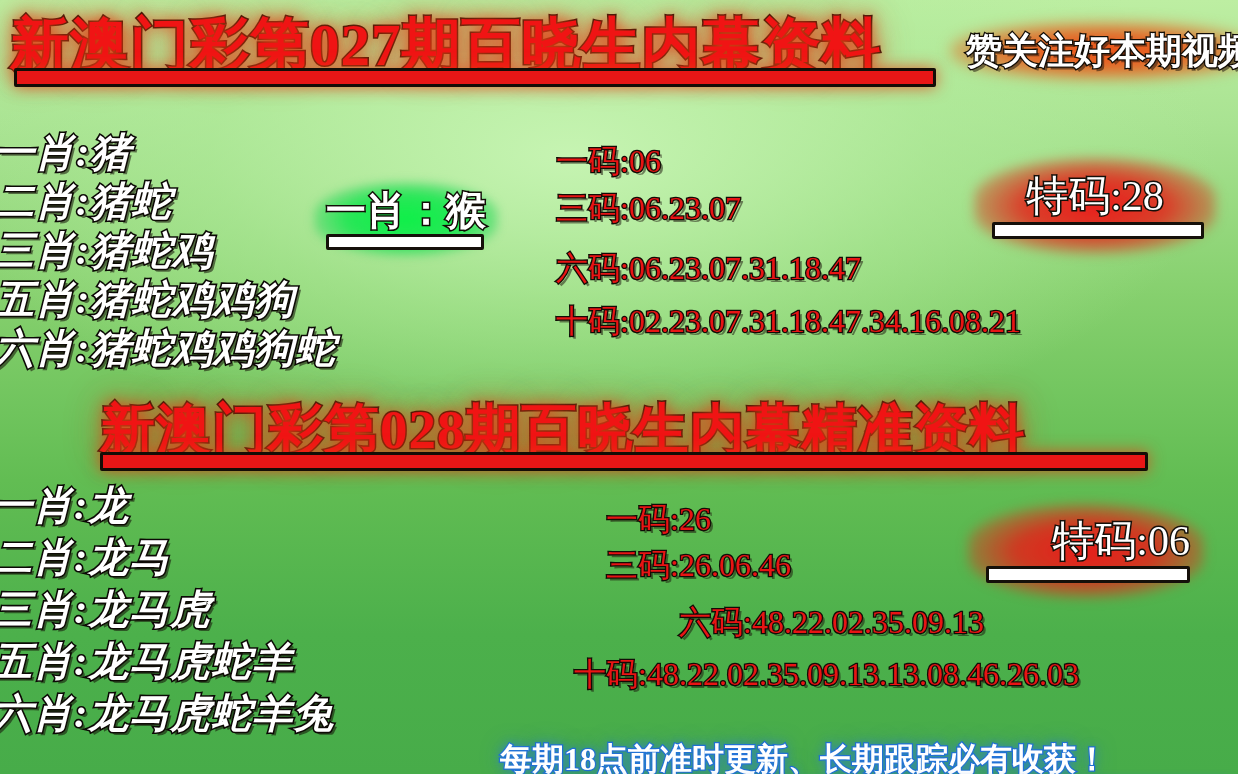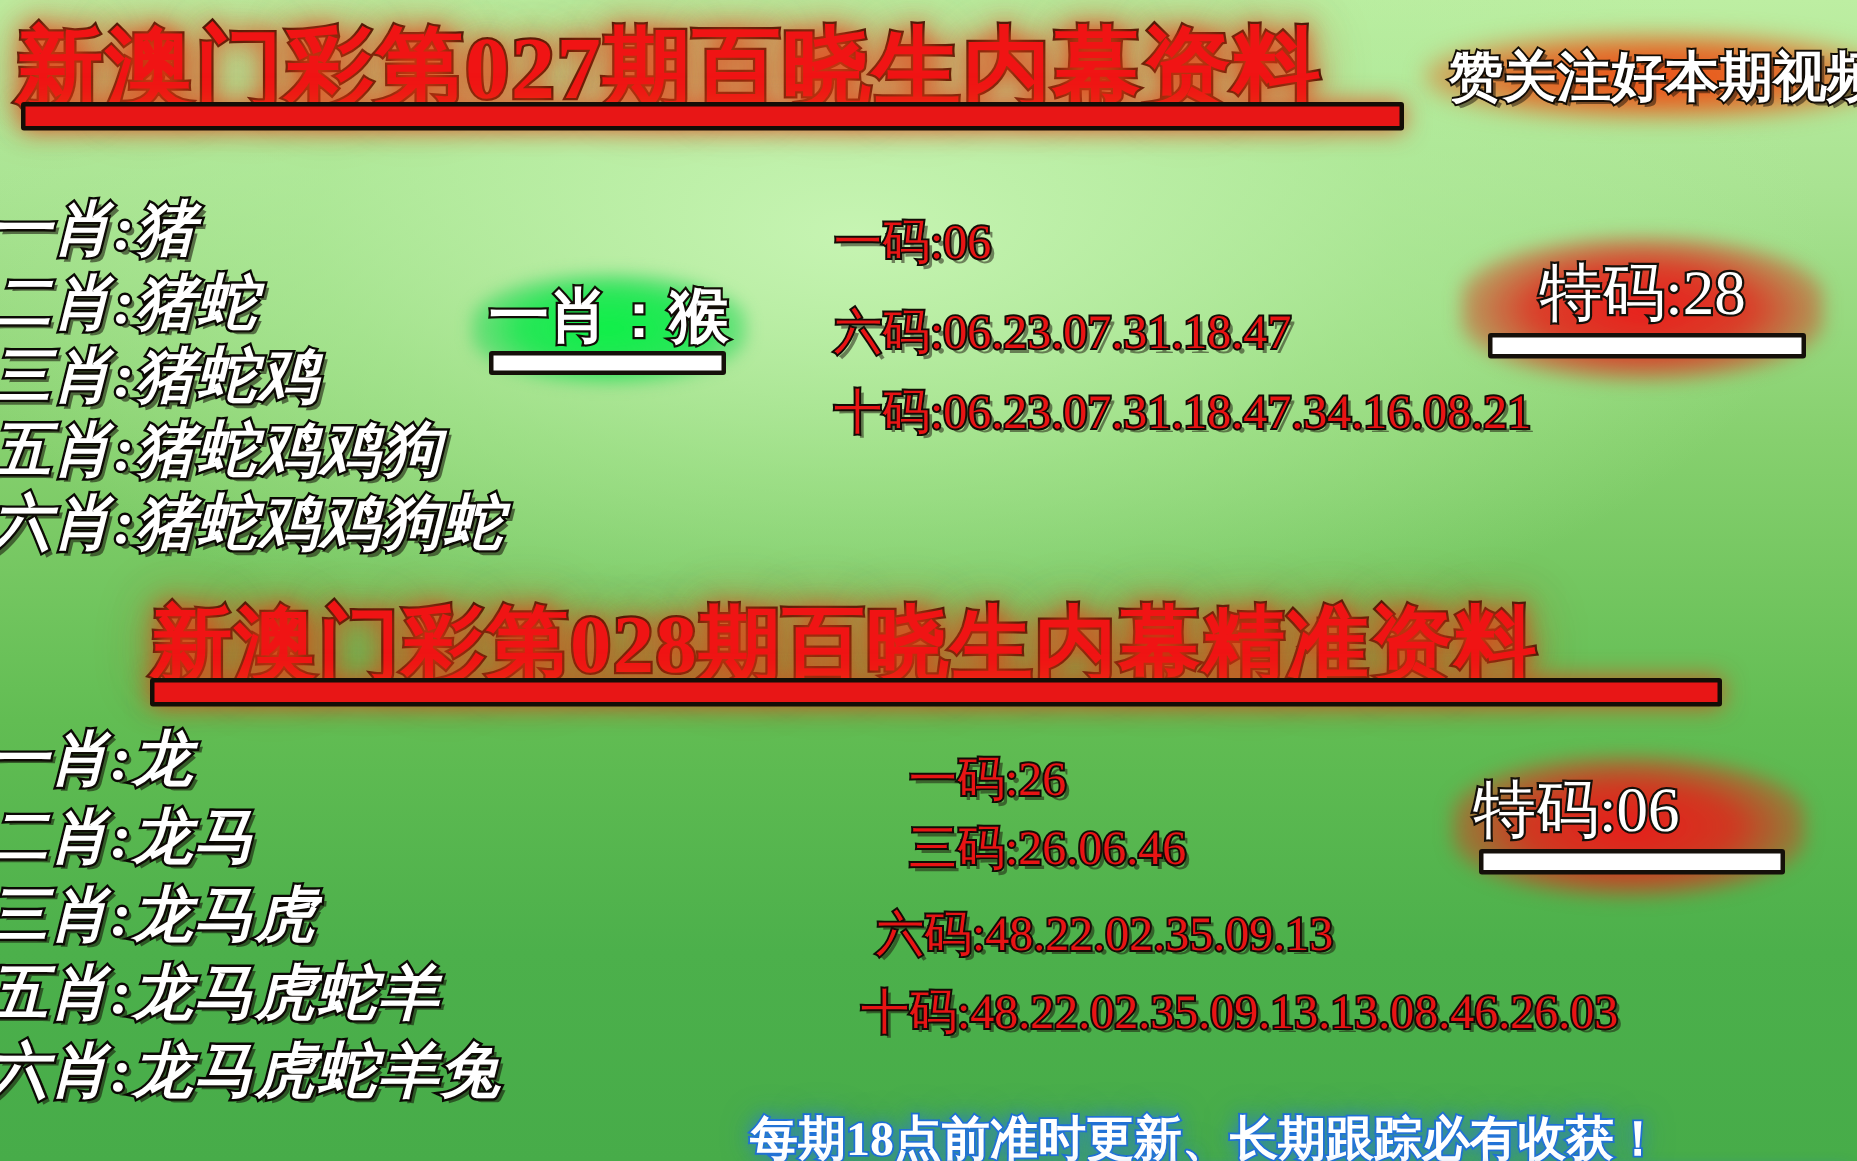--- a/index.html
+++ b/index.html
@@ -219,22 +219,23 @@
   </div>
 
   <div class="glow-green-wrap" style="left:318px; top:186px; width:176px; height:62px;">
     <div class="green-glow" style="left:-4px; top:-4px; width:184px; height:74px;"></div>
     <div class="zodiac-pick-white" style="position:relative; z-index:2; font-size:40px; line-height:50px; text-align:center;">一肖：猴</div>
     <div class="pick-rule-white" style="left:8px; top:48px; width:152px;"></div>
   </div>
 
   <div class="code-list" style="left:556px; top:138px;">
     <div class="code-line" style="font-size:32px; line-height:47px;">一码:06</div>
+    <div class="code-line" style="font-size:32px; line-height:47px;">三码:06.23.07</div>
     <div class="code-line" style="font-size:32px; line-height:53px; margin-top:10px;">六码:06.23.07.31.18.47</div>
-    <div class="code-line" style="font-size:32px; line-height:53px;">十码:06.23.07.31.18.47.34.16.08.21</div>
+    <div class="code-line" style="font-size:32px; line-height:53px;">十码:02.23.07.31.18.47.34.16.08.21</div>
   </div>
 
   <div class="glow-red-wrap" style="left:988px; top:168px; width:214px; height:78px;">
     <div class="special-glow" style="left:-14px; top:-10px; width:242px; height:96px;"></div>
     <div class="special-box special-text" style="font-size:42px; line-height:56px; text-align:center; display:block;">特码:28</div>
     <div class="special-rule" style="left:4px; top:54px; width:206px;"></div>
   </div>
 
   <div class="title-red" style="left:100px; top:400px; font-size:55px; line-height:60px;">新澳门彩第028期百晓生内幕精准资料</div>
   <div class="title-underline" style="left:100px; top:452px; width:1042px;"></div>
@@ -244,27 +245,27 @@
     <div class="zodiac-line" style="font-size:40px; line-height:52px;">二肖:龙马</div>
     <div class="zodiac-line" style="font-size:40px; line-height:52px;">三肖:龙马虎</div>
     <div class="zodiac-line" style="font-size:40px; line-height:52px;">五肖:龙马虎蛇羊</div>
     <div class="zodiac-line" style="font-size:40px; line-height:52px;">六肖:龙马虎蛇羊兔</div>
   </div>
 
 
   <div class="code-list" style="left:606px; top:496px;">
     <div class="code-line" style="font-size:32px; line-height:46px;">一码:26</div>
     <div class="code-line" style="font-size:32px; line-height:46px;">三码:26.06.46</div>
-    <div class="code-line" style="font-size:32px; line-height:52px; margin-top:8px; margin-left:-22px;">六码:48.22.02.35.09.13</div>
+    <div class="code-line" style="font-size:32px; line-height:52px; margin-top:8px; margin-left:-22px;text-align:center;">六码:48.22.02.35.09.13</div>
     <div class="code-line" style="font-size:32px; line-height:52px; margin-left:-32px;">十码:48.22.02.35.09.13.13.08.46.26.03</div>
   </div>
 
   <div class="glow-red-wrap" style="left:982px; top:514px; width:208px; height:76px;">
     <div class="special-glow" style="left:-14px; top:-10px; width:236px; height:94px;"></div>
-    <div class="special-box special-text" style="font-size:42px; line-height:54px; text-align:left; display:block;">特码:06</div>
+    <div class="special-box special-text" style="font-size:42px; line-height:54px; text-align:right; display:block;">特码:06</div>
     <div class="special-rule" style="left:4px; top:52px; width:198px;"></div>
   </div>
 
   <div class="footer-banner" style="left:500px; top:738px; width:738px; height:56px;">
     <div class="footer-text" style="font-size:32px; line-height:42px;">每期18点前准时更新、长期跟踪必有收获！</div>
     <div class="footer-rule" style="left:0px; top:42px; width:730px;"></div>
   </div>
 
 </div>
 

